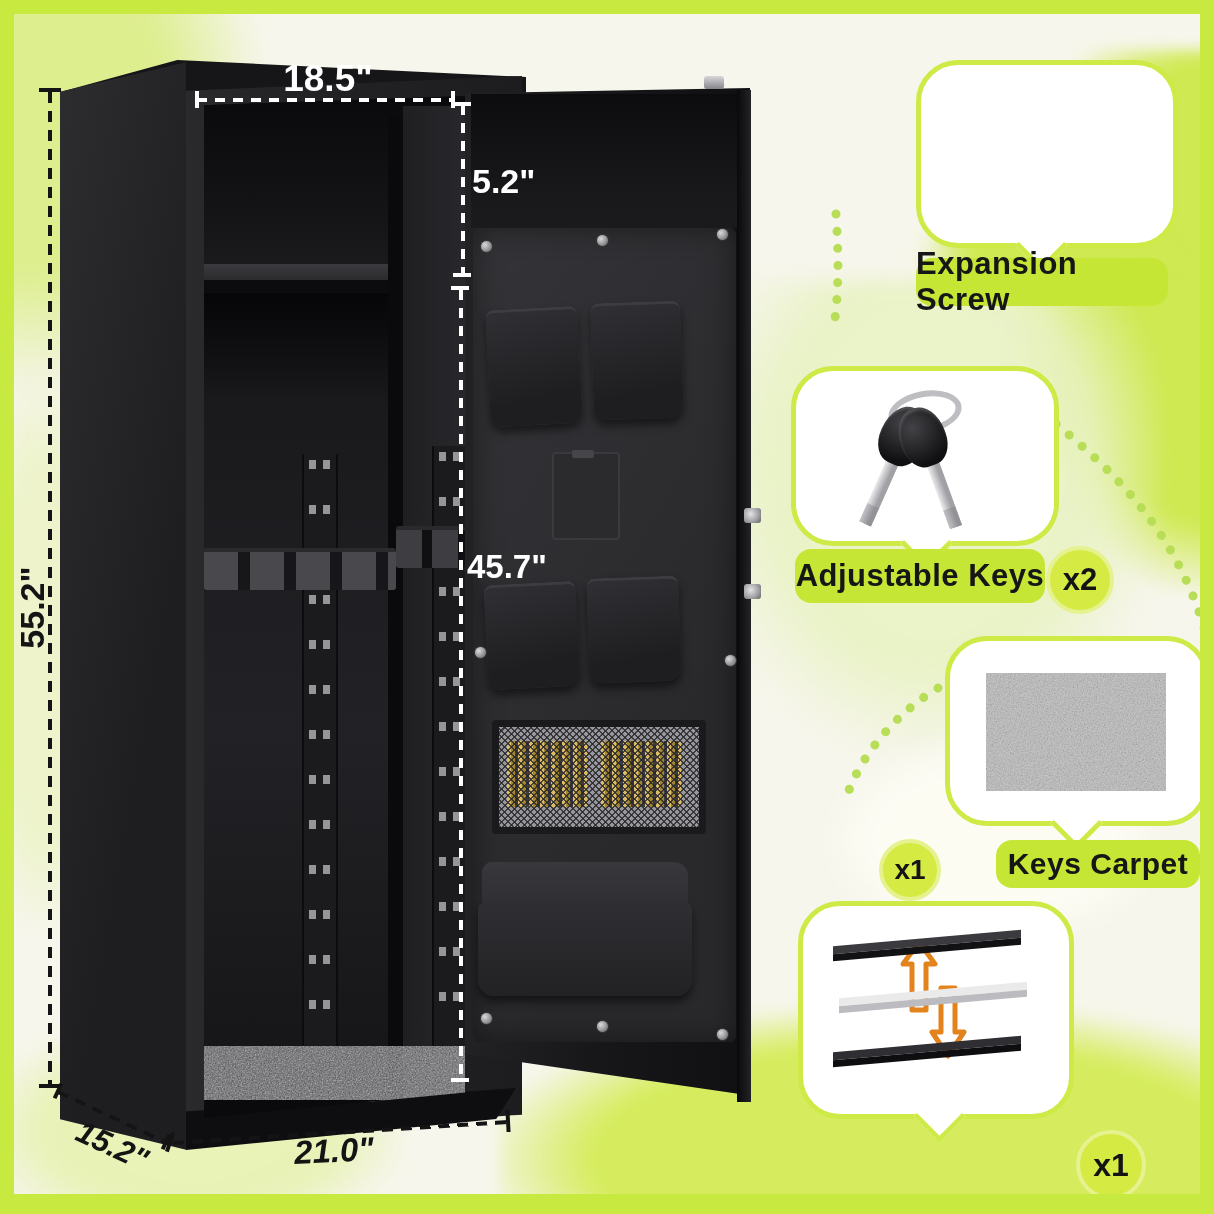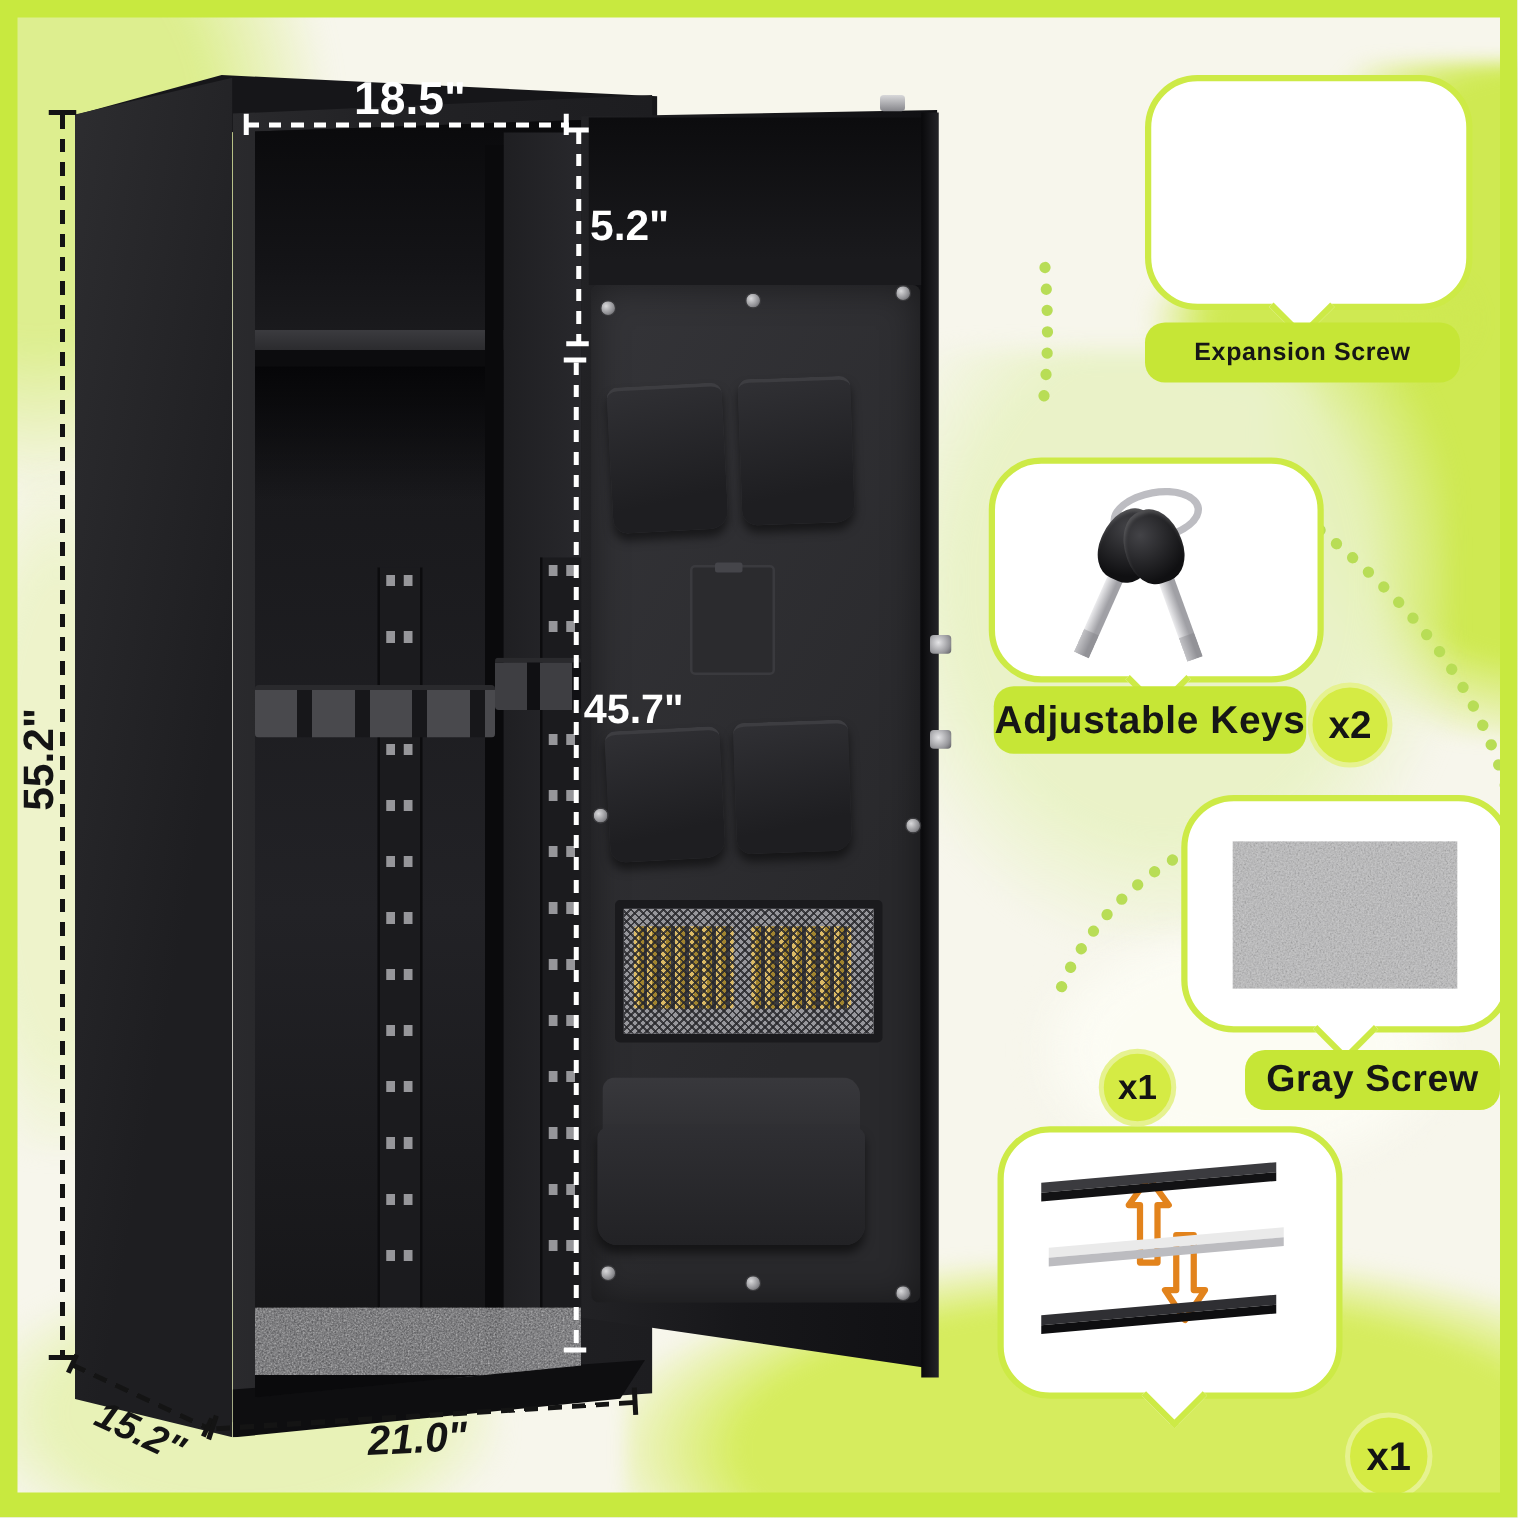--- a/index.html
+++ b/index.html
@@ -272,21 +272,21 @@
 
   <div class="abs bubble" style="left:916px;top:60px;width:252px;height:178px">
     <div class="tail" style="left:102px"></div>
     <div>
       <div class="abs xscrew" style="left:18px;top:44px"></div>
       <div class="abs xscrew gold" style="left:42px;top:74px"></div>
       <div class="abs xscrew" style="left:60px;top:106px"></div>
       <div class="abs xscrew gold" style="left:84px;top:138px"></div>
     </div>
   </div>
-  <div class="abs tag" style="left:916px;top:258px;width:252px;height:48px;font-size:20px">Expansion Screw</div>
+  <div class="abs tag" style="left:916px;top:258px;width:252px;height:48px;font-size:31px">Expansion Screw</div>
 
   <div class="abs bubble" style="left:791px;top:366px;width:258px;height:170px">
     <div class="tail" style="left:112px"></div>
     <div>
       <div class="abs keyring" style="left:92px;top:20px;transform:rotate(-10deg)"></div>
       <div class="abs key" style="left:70px;top:32px;transform:rotate(24deg)">
         <div class="blade"></div>
           <div class="khead"></div>
       </div>
       <div class="abs key" style="left:116px;top:34px;transform:rotate(-20deg)">
@@ -298,21 +298,21 @@
   <div class="abs tag" style="left:795px;top:549px;width:250px;height:54px;font-size:31px">Adjustable Keys</div>
   <div class="abs badge" style="left:1046px;top:546px;width:60px;height:60px;font-size:31px">x2</div>
 
   <div class="abs bubble" style="left:945px;top:636px;width:254px;height:180px">
     <div class="tail" style="left:108px"></div>
     <svg class="abs" style="left:36px;top:32px" width="180" height="118">
       <rect width="180" height="118" fill="#a0a0a2" filter="url(#grain)"></rect>
     </svg>
   </div>
   <div class="abs badge" style="left:879px;top:839px;width:54px;height:54px;font-size:28px">x1</div>
-  <div class="abs tag" style="left:996px;top:840px;width:204px;height:48px;font-size:30px">Gray Screw</div>
+  <div class="abs tag" style="left:996px;top:840px;width:204px;height:48px;font-size:30px">Keys Carpet</div>
 
   <div class="abs bubble" style="left:798px;top:901px;width:266px;height:208px">
     <div class="tail" style="left:118px"></div>
     <div>
       <div class="abs shelfic sh-dark" style="left:30px;top:32px">
           <div class="s-top"></div>
           <div class="s-edge"></div>
         </div>
       <div class="abs shelfic sh-light" style="left:36px;top:84px">
           <div class="s-top"></div>

